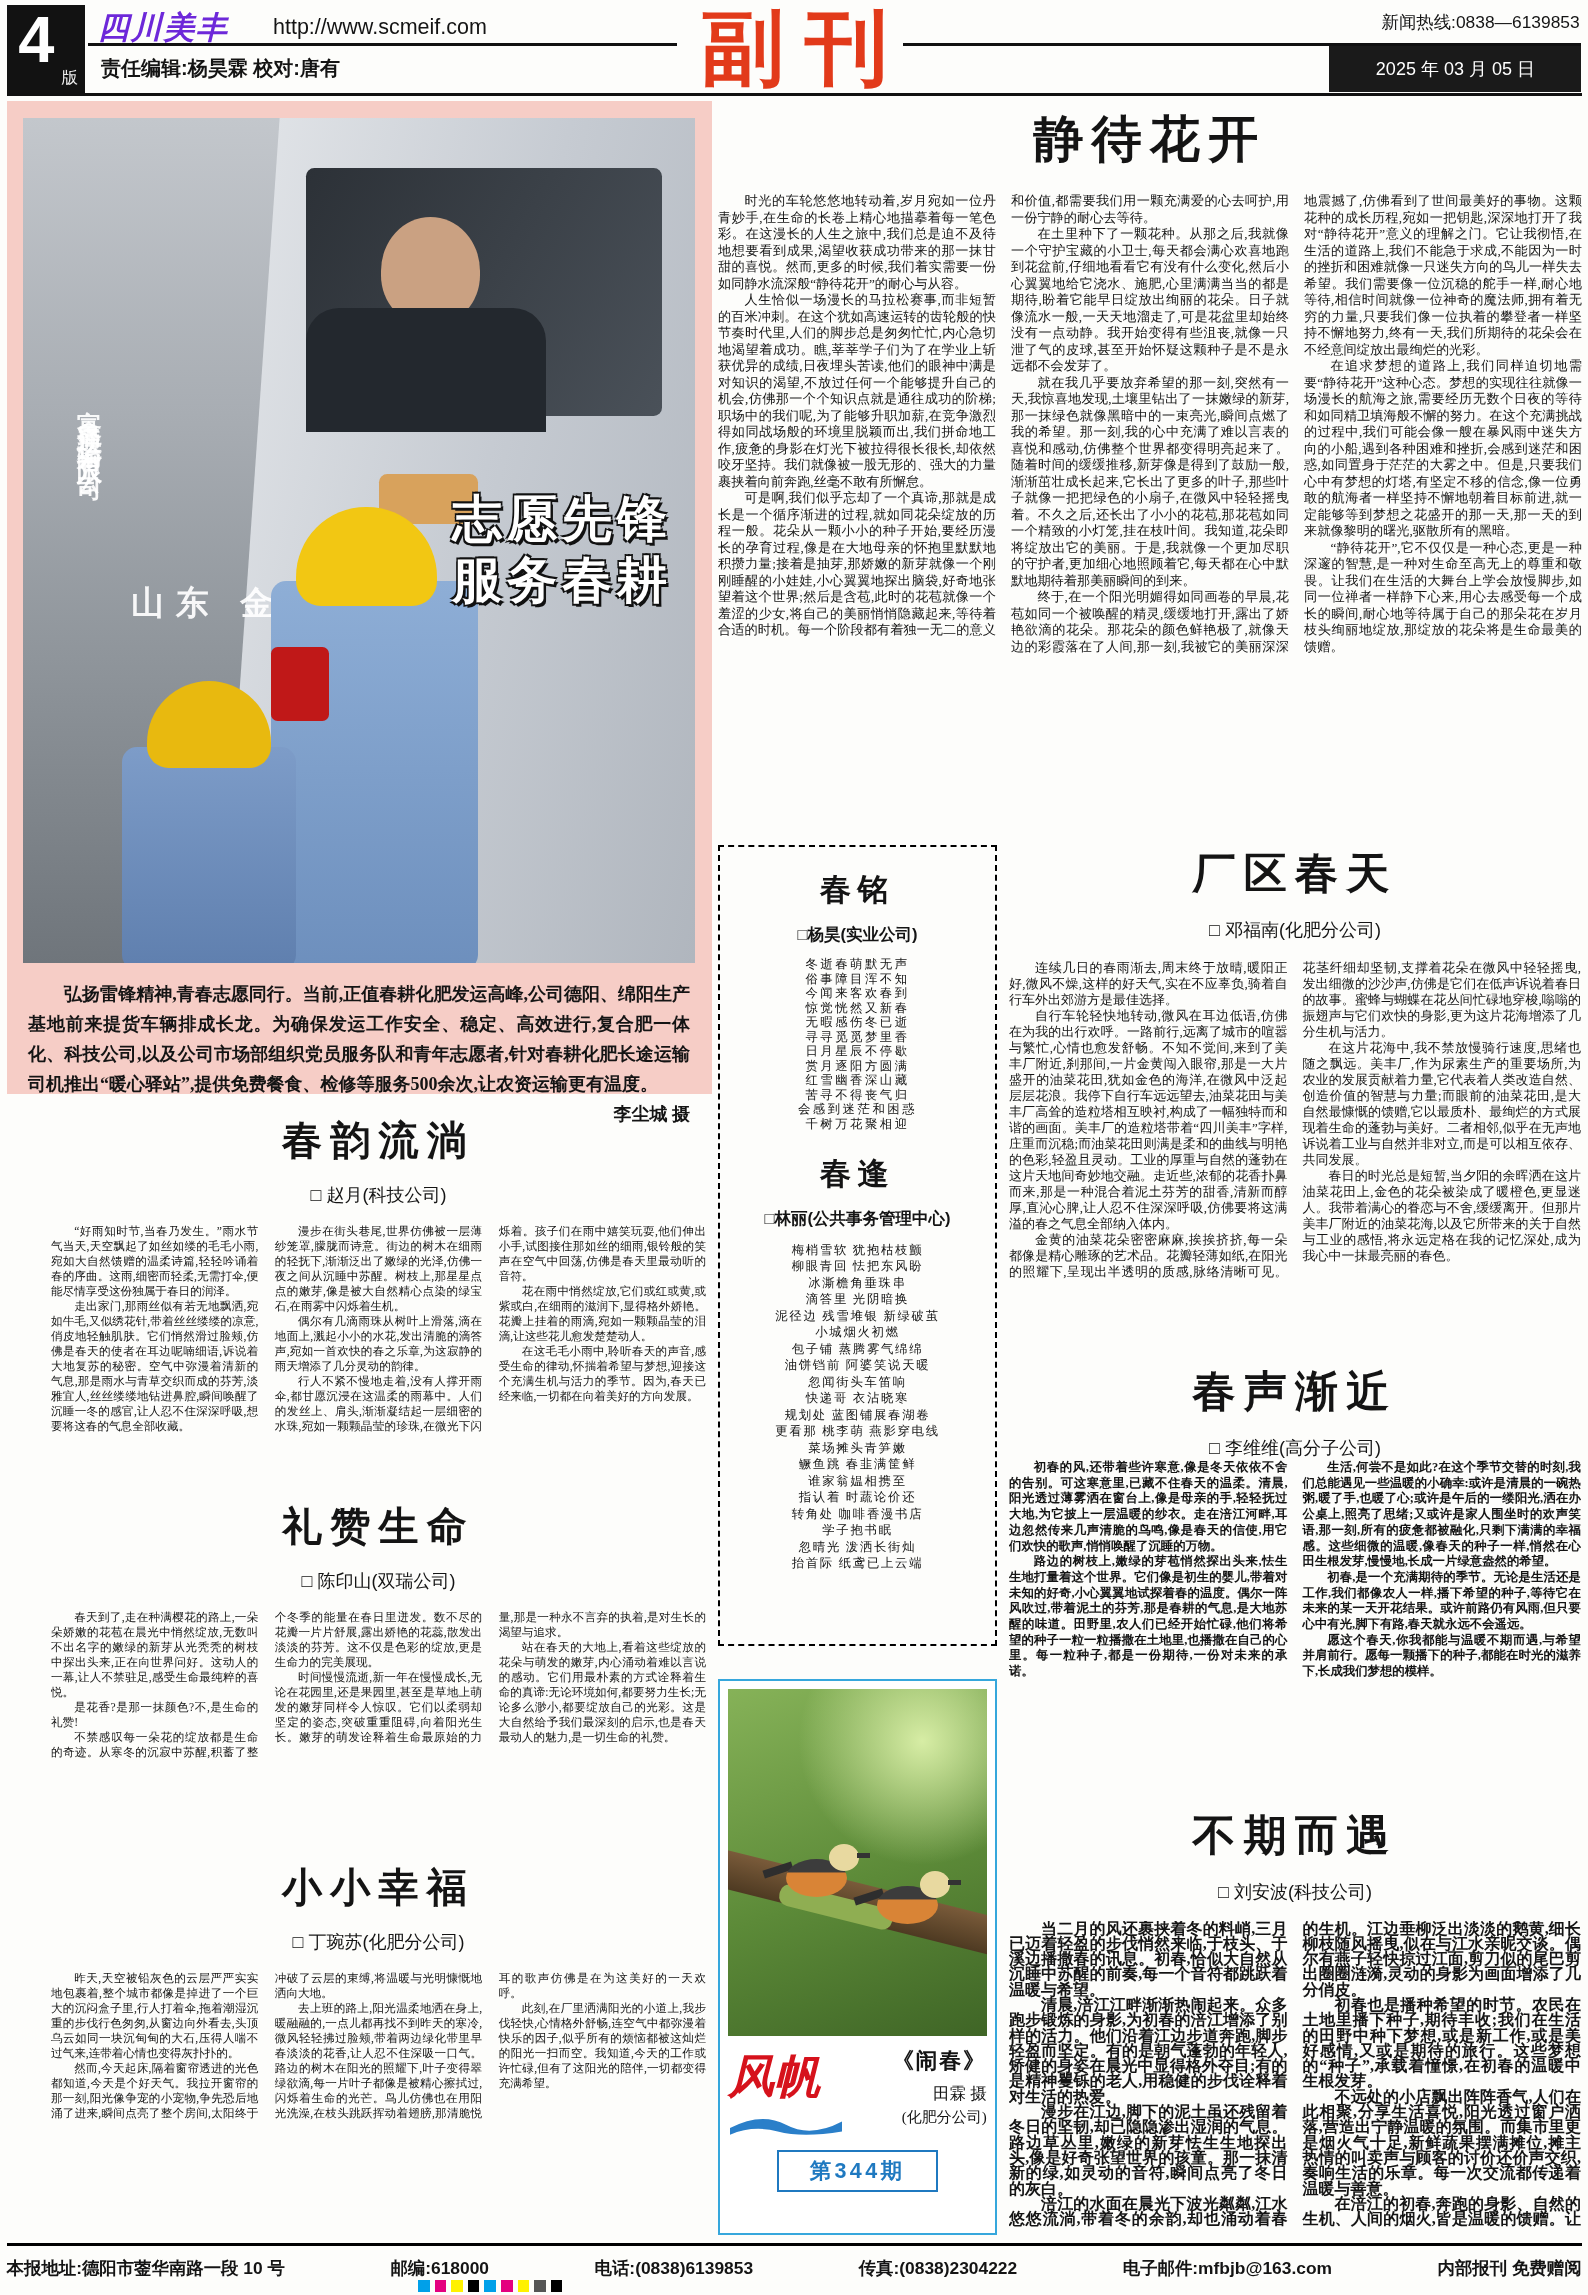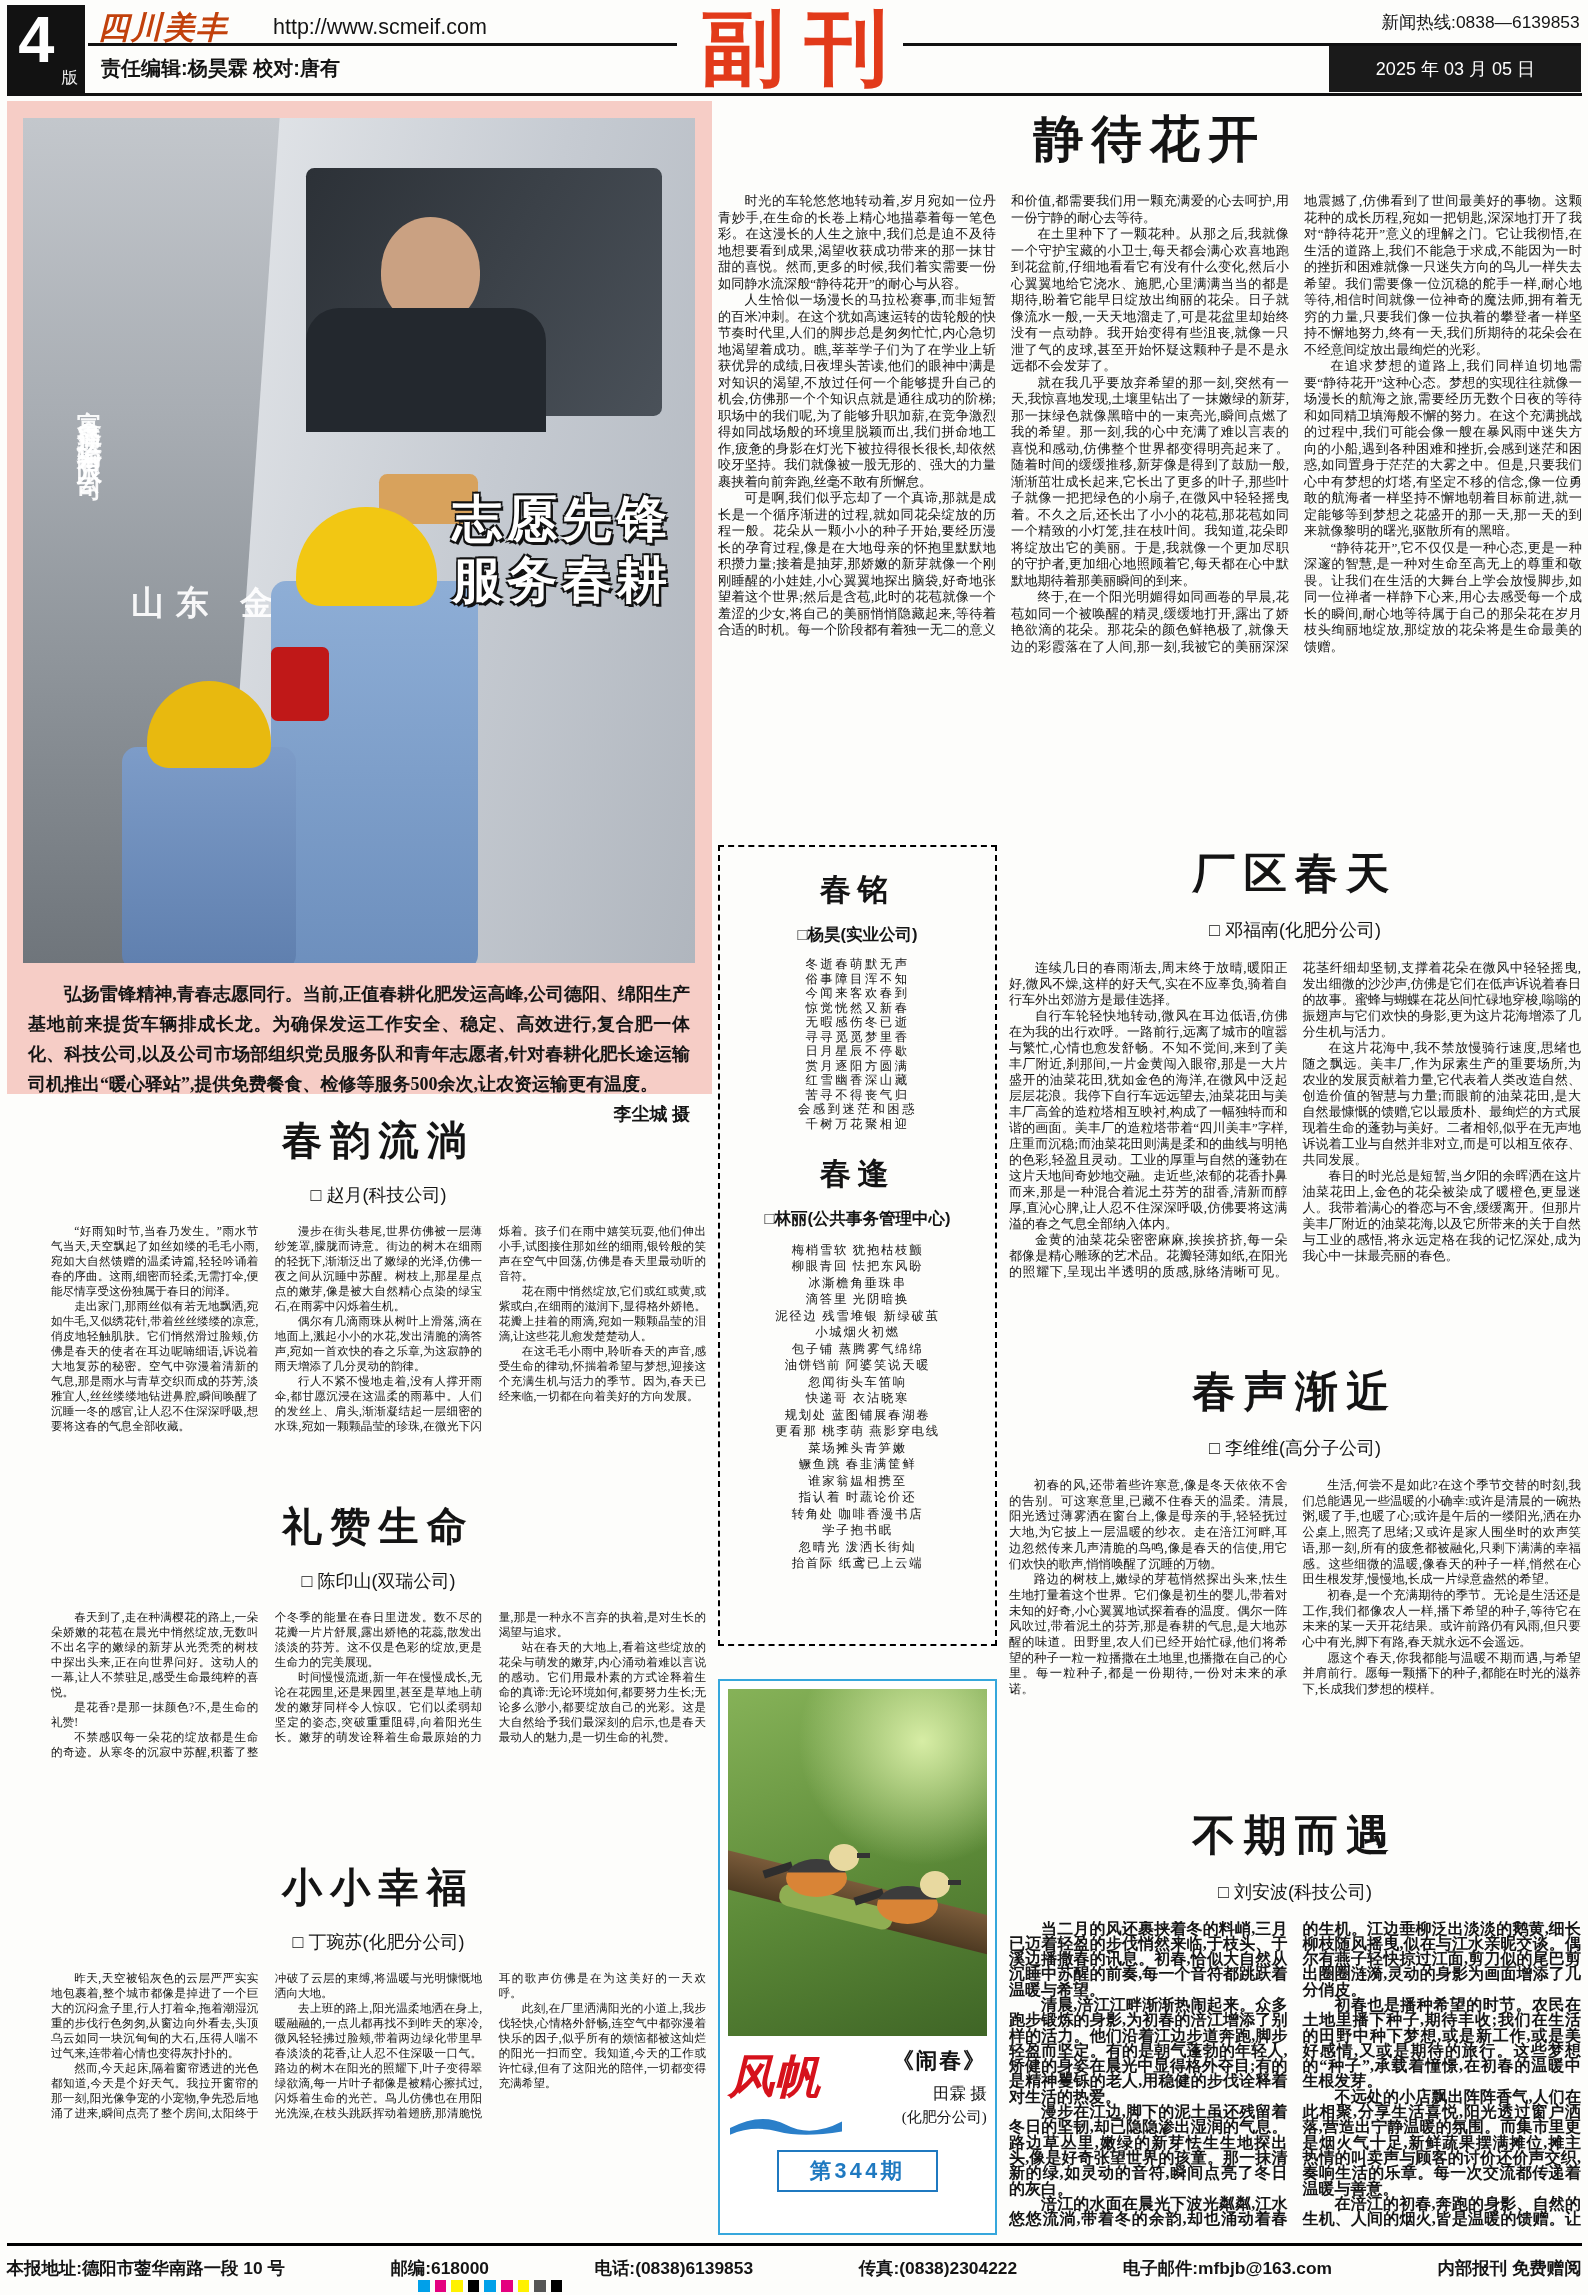--- a/index.html
+++ b/index.html
@@ -4,21 +4,21 @@
 <style>
   html,body{margin:0;padding:0;}
   body{width:1588px;height:2295px;position:relative;background:#fdfdfb;
        font-family:"Liberation Serif","DejaVu Serif",serif;color:#141414;}
   .abs{position:absolute;}
   
   .pagenum-box{left:6.6px;top:5px;width:78px;height:89px;background:#121212;color:#fff;}
   .pagenum{position:absolute;left:11.6px;top:-3.3px;font-size:65px;font-weight:bold;
            font-family:"Liberation Sans",sans-serif;}
   .edition{position:absolute;right:6.6px;bottom:5px;font-size:16.5px;color:#eee;}
-  .brand{left:98px;top:6.6px;font-size:31px;font-weight:900;color:#c2410c;
+  .brand{left:98px;top:6.6px;font-size:31px;font-weight:900;color:#6d28d9;
          font-style:italic;font-family:"Liberation Serif",serif;letter-spacing:1.7px;}
   .url{left:273px;top:15px;font-size:21.5px;font-family:"Liberation Sans",sans-serif;}
   .hotline{right:8.3px;top:10px;font-size:17.4px;font-family:"Liberation Sans",sans-serif;}
   .rule-a{left:88px;top:43px;width:589px;height:2.5px;background:#111;}
   .rule-b{left:903px;top:43px;width:678px;height:2.5px;background:#111;}
   .rule-c{left:6.6px;top:93px;width:1575px;height:2.5px;background:#111;}
   .editor-line{left:101px;top:55px;font-size:20px;font-weight:bold;
                font-family:"Liberation Sans",sans-serif;}
   .fukan{left:662px;top:-6.6px;width:265px;font-size:83px;color:#e23a1a;font-weight:bold;
          text-align:center;font-family:"Liberation Serif",serif;}
@@ -113,22 +113,22 @@
   .issue-box{margin:11.6px auto 0;width:157px;height:38px;border:2.5px solid #1f79c0;color:#1f79c0;
              font-size:21.5px;font-weight:bold;display:flex;align-items:center;justify-content:center;
              font-family:"Liberation Sans",sans-serif;letter-spacing:3.3px;}
   
   .cqct{left:1009px;top:845px;width:572px;}
   .cqct .art-title{font-size:43px;}
   .cqct .body-cols{margin-top:18px;height:374px;column-count:2;column-gap:15px;
                    font-size:13px;line-height:16px;}
   .csjj{left:1009px;top:1363px;width:572px;}
   .csjj .art-title{font-size:43px;}
-  .csjj .body-cols{margin-top:18px;height:324px;column-count:2;column-gap:15px;
-                   font-size:12.4px;line-height:15.7px;}
+  .csjj .body-cols{margin-top:0;height:324px;column-count:2;column-gap:15px;
+                   font-size:12.4px;line-height:15.7px;font-weight:bold;}
   .bqey{left:1009px;top:1807px;width:572px;}
   .bqey .art-title{font-size:43px;}
   .bqey .body-cols{margin-top:16.5px;height:316px;column-count:2;column-gap:15px;
                    font-size:16px;line-height:15.3px;font-weight:bold;}
   
   .cylt{left:51px;top:1113px;width:655px;}
   .cylt .art-title{font-size:40px;}
   .cylt .body-cols{margin-top:16.5px;height:291px;column-count:3;column-gap:16.5px;
                    font-size:11.6px;line-height:15px;}
   .lzsm{left:51px;top:1499px;width:655px;}

